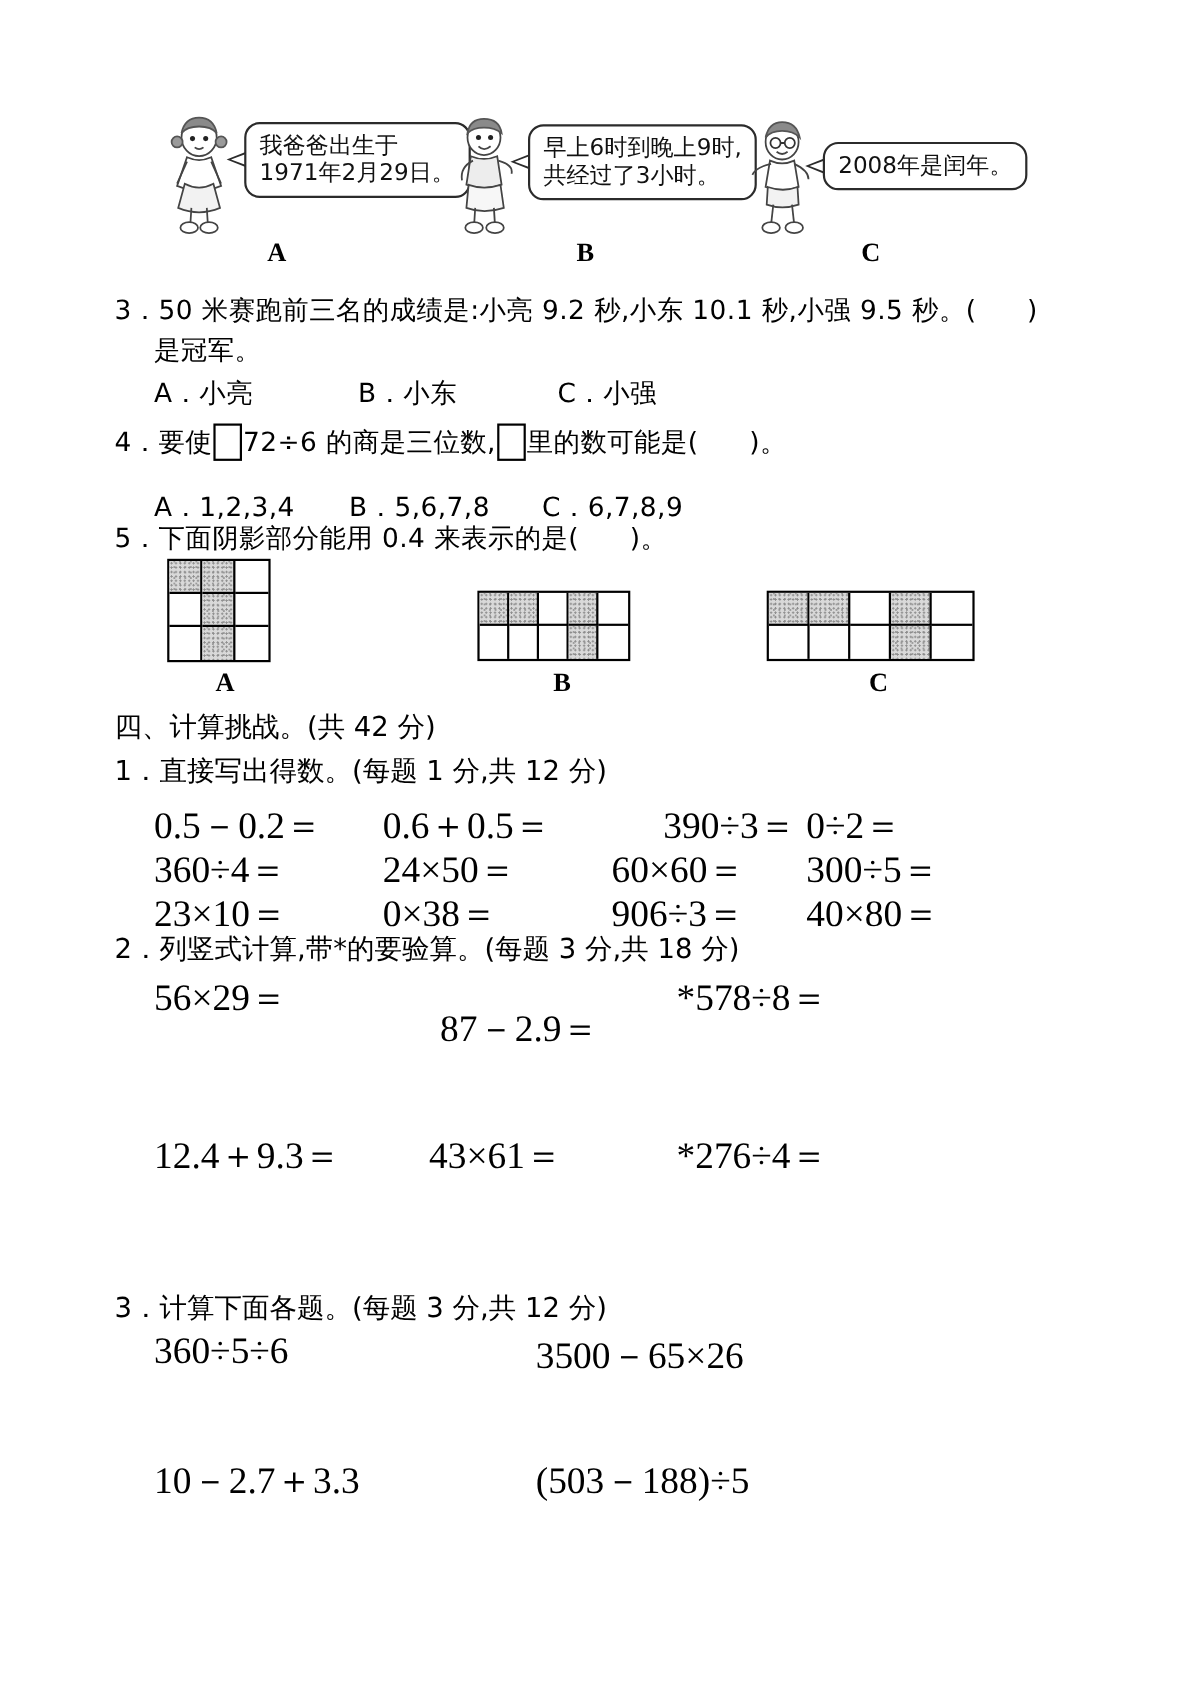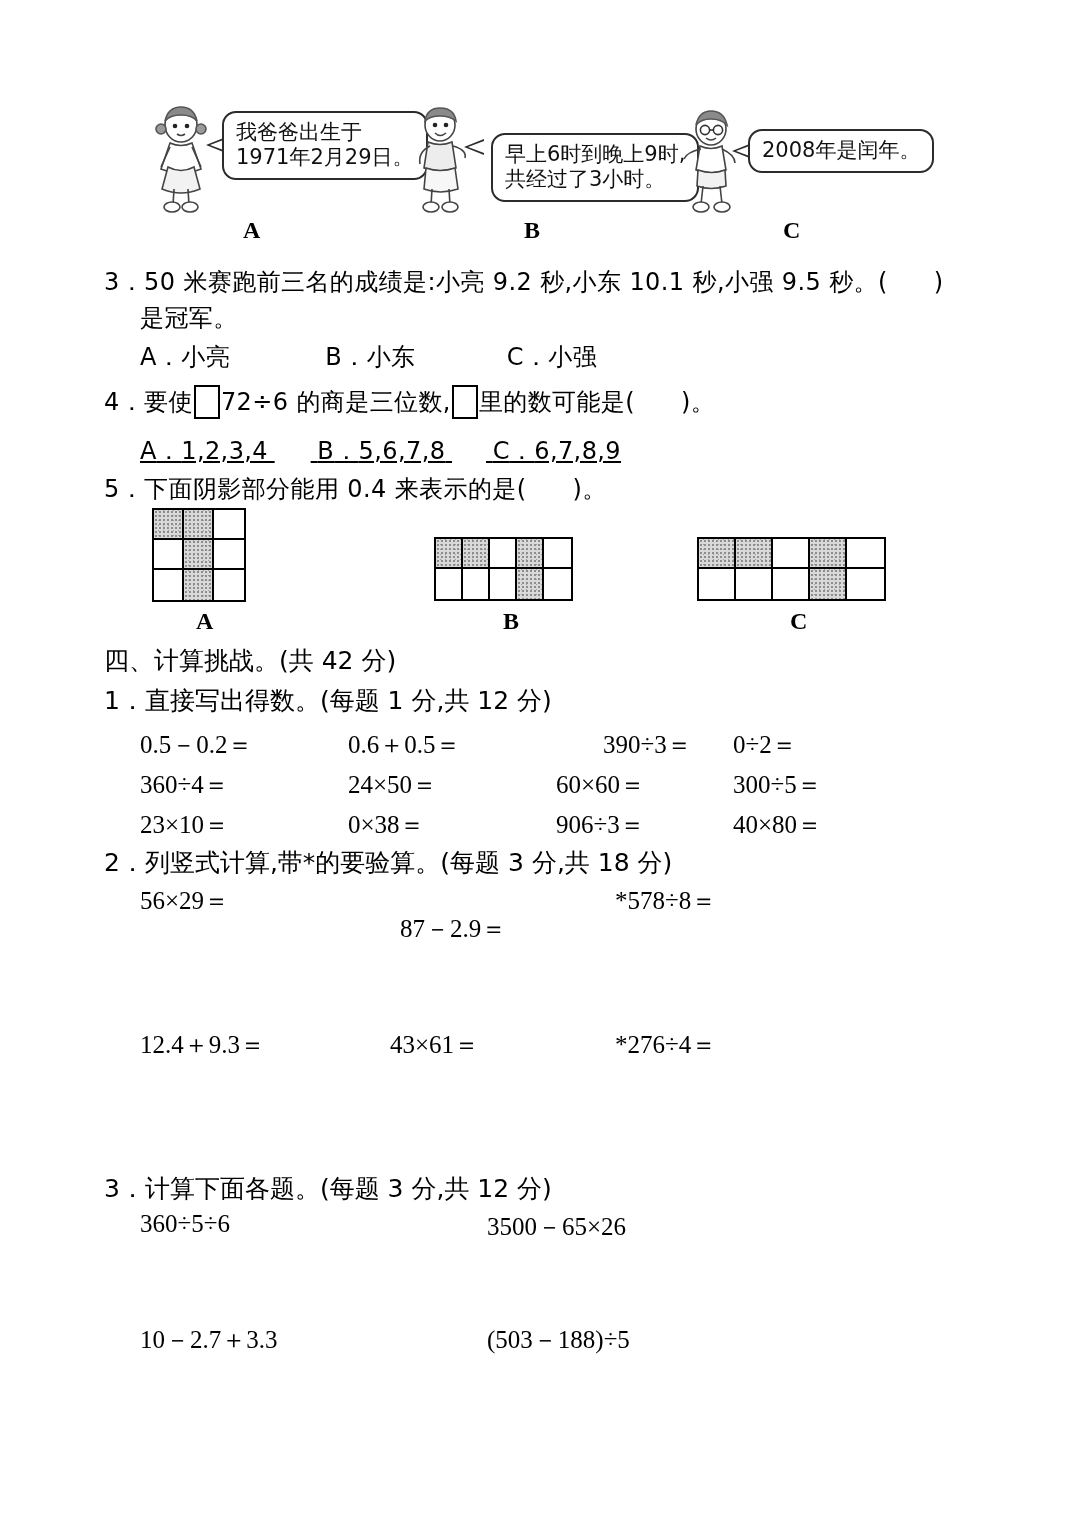--- a/index.html
+++ b/index.html
@@ -116,21 +116,21 @@
   .grid-label {
     position: absolute;
     font-family: "Liberation Serif", "DejaVu Serif", serif;
     font-size: 24px;
     font-weight: bold;
   }
 
   
   .calc-cell {
     position: absolute;
-    font-size: 25px;
+    font-size: 34px;
     white-space: nowrap;
   }
 </style>
 </head>
 <body>
 
 <div class="page">
 
   <div class="figure-row">
 
@@ -174,21 +174,21 @@
           <path d="M16 63 q14 5 29 0 l3 21 q-18 6 -34 0z" fill="#f7f7f7"></path>
           <path d="M20 41 q-12 6 -10 18"></path>
           <path d="M43 41 q14 4 12 12"></path>
           <path d="M22 84 l-1 16"></path>
             <path d="M39 84 l1 16"></path>
           <ellipse cx="21" cy="102" rx="8" ry="5" fill="#fff"></ellipse>
           <ellipse cx="40" cy="102" rx="8" ry="5" fill="#fff"></ellipse>
         </g>
       </svg>
       <div class="bubble-tail" style="left:54px; top:44px;"></div>
-      <div class="bubble" style="left:81px; top:18px;margin-top:20px;">
+      <div class="bubble" style="left:70px; top:18px;">
         <div>早上6时到晚上9时,</div>
         <div>共经过了3小时。</div>
       </div>
     </div>
     <div class="opt-letter" style="left:524px; top:122px;">B</div>
 
     <div class="fig-item" style="left:680px; top:0px;">
       <svg class="kid" width="62" height="108" viewBox="0 0 62 108" style="left:0px; top:12px;">
         <g fill="none" stroke="#444" stroke-width="1.6">
           <ellipse cx="31" cy="22" rx="15" ry="16" fill="#fff"></ellipse>
@@ -225,21 +225,21 @@
     <span><span class="cn">A</span><span class="cn">．</span><span class="cn">小亮</span></span>
     <span style="display:inline-block; width:82px;"></span>
     <span><span class="cn">B</span><span class="cn">．</span><span class="cn">小东</span></span>
     <span style="display:inline-block; width:78px;"></span>
     <span><span class="cn">C</span><span class="cn">．</span><span class="cn">小强</span></span>
   </div>
 
   <div class="q-line" style="left:104px; top:384px;">
     <span class="cn">4</span><span class="cn">．</span><span class="cn">要使</span><span class="blank-box"></span><span class="cn">72÷6 的商是三位数,</span><span class="blank-box"></span><span class="cn">里的数可能是(</span><span class="cn" style="padding-left:46px;">)。</span>
   </div>
-  <div class="q-line" style="left:140px; top:433px;text-decoration:underline;">
+  <div class="q-line" style="left:140px; top:443px;">
     <span><span class="cn">A</span><span class="cn">．</span><span class="cn">1,2,3,4</span></span>
     <span style="display:inline-block; width:36px;"></span>
     <span><span class="cn">B</span><span class="cn">．</span><span class="cn">5,6,7,8</span></span>
     <span style="display:inline-block; width:34px;"></span>
     <span><span class="cn">C</span><span class="cn">．</span><span class="cn">6,7,8,9</span></span>
   </div>
 
   <div class="q-line" style="left:104px; top:471px;">
     <span class="cn">5</span><span class="cn">．</span><span class="cn">下面阴影部分能用 0.4 来表示的是(</span><span class="cn" style="padding-left:46px;">)。</span>
   </div>

